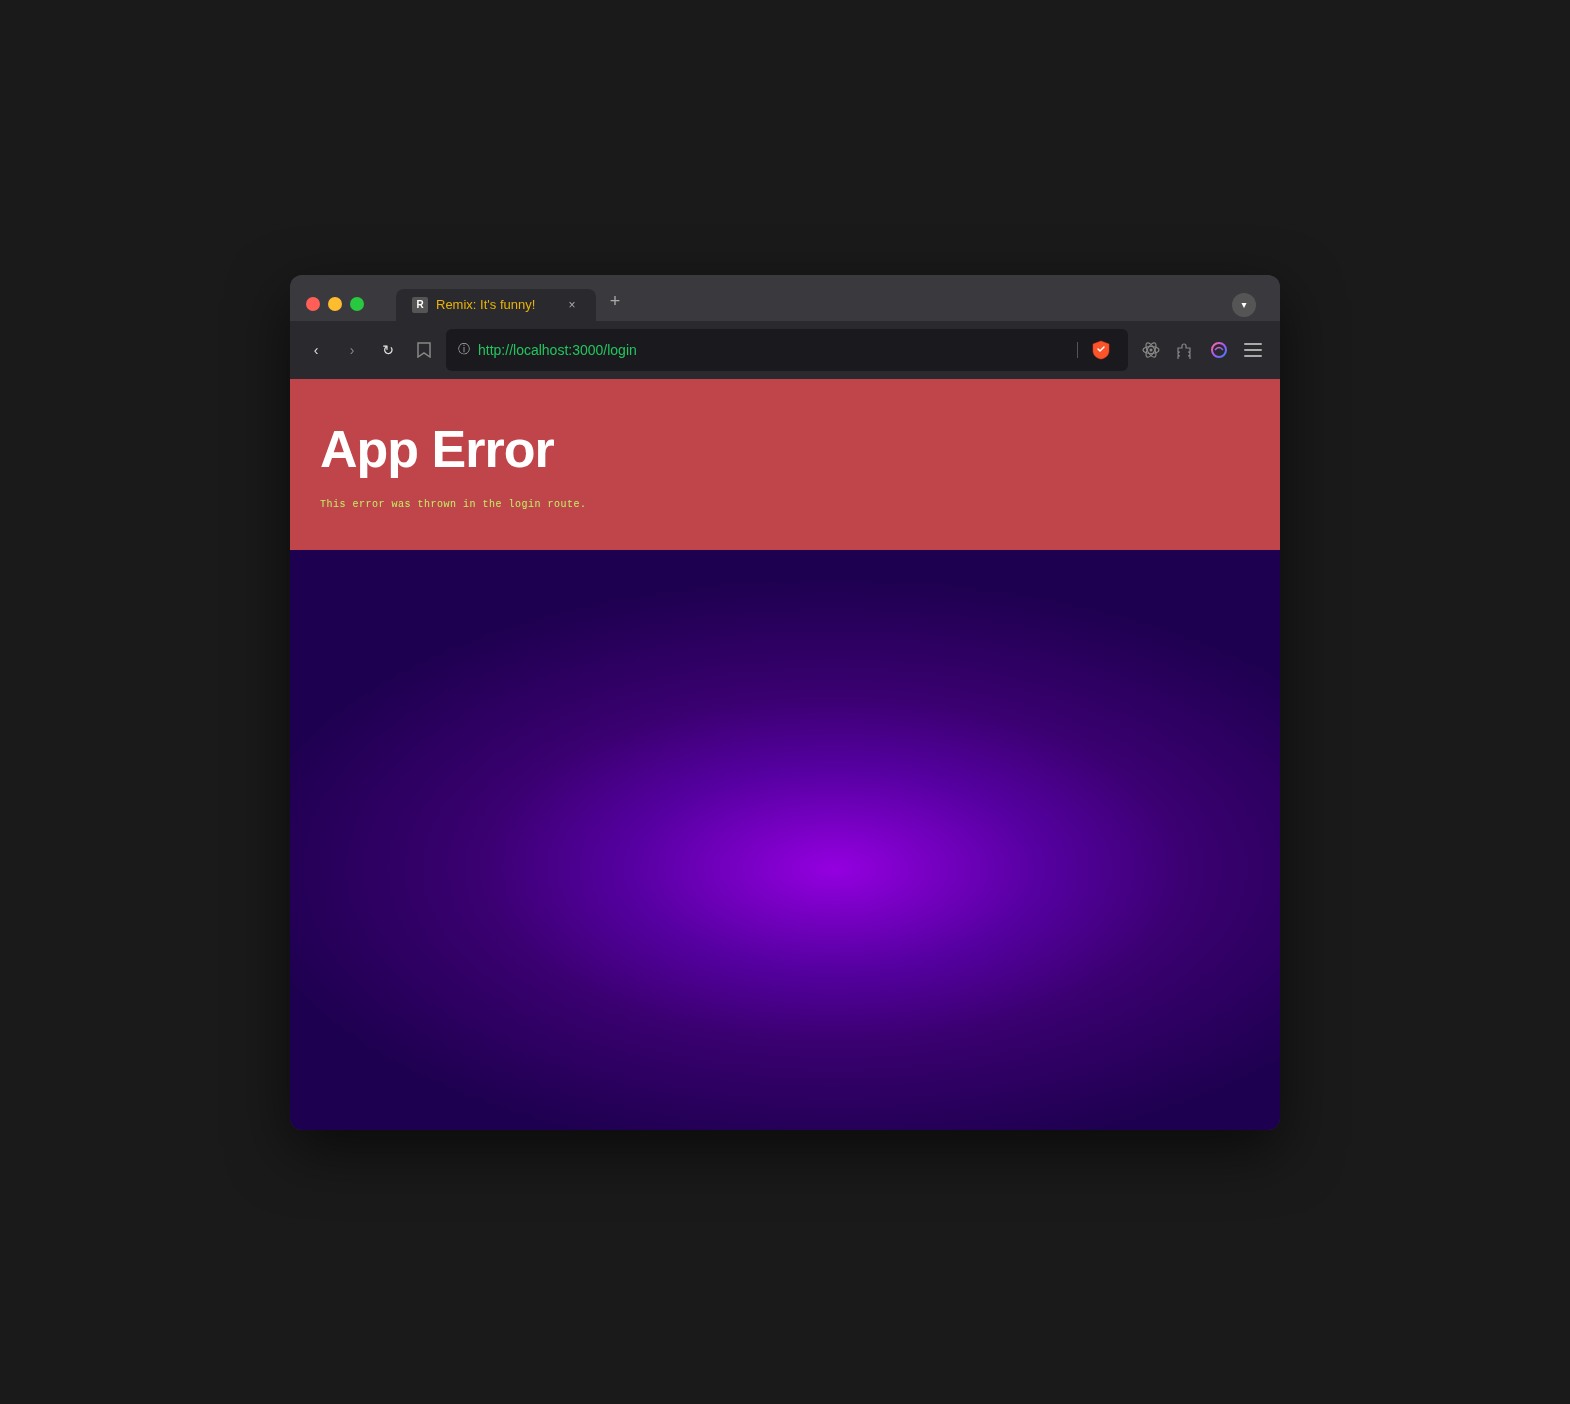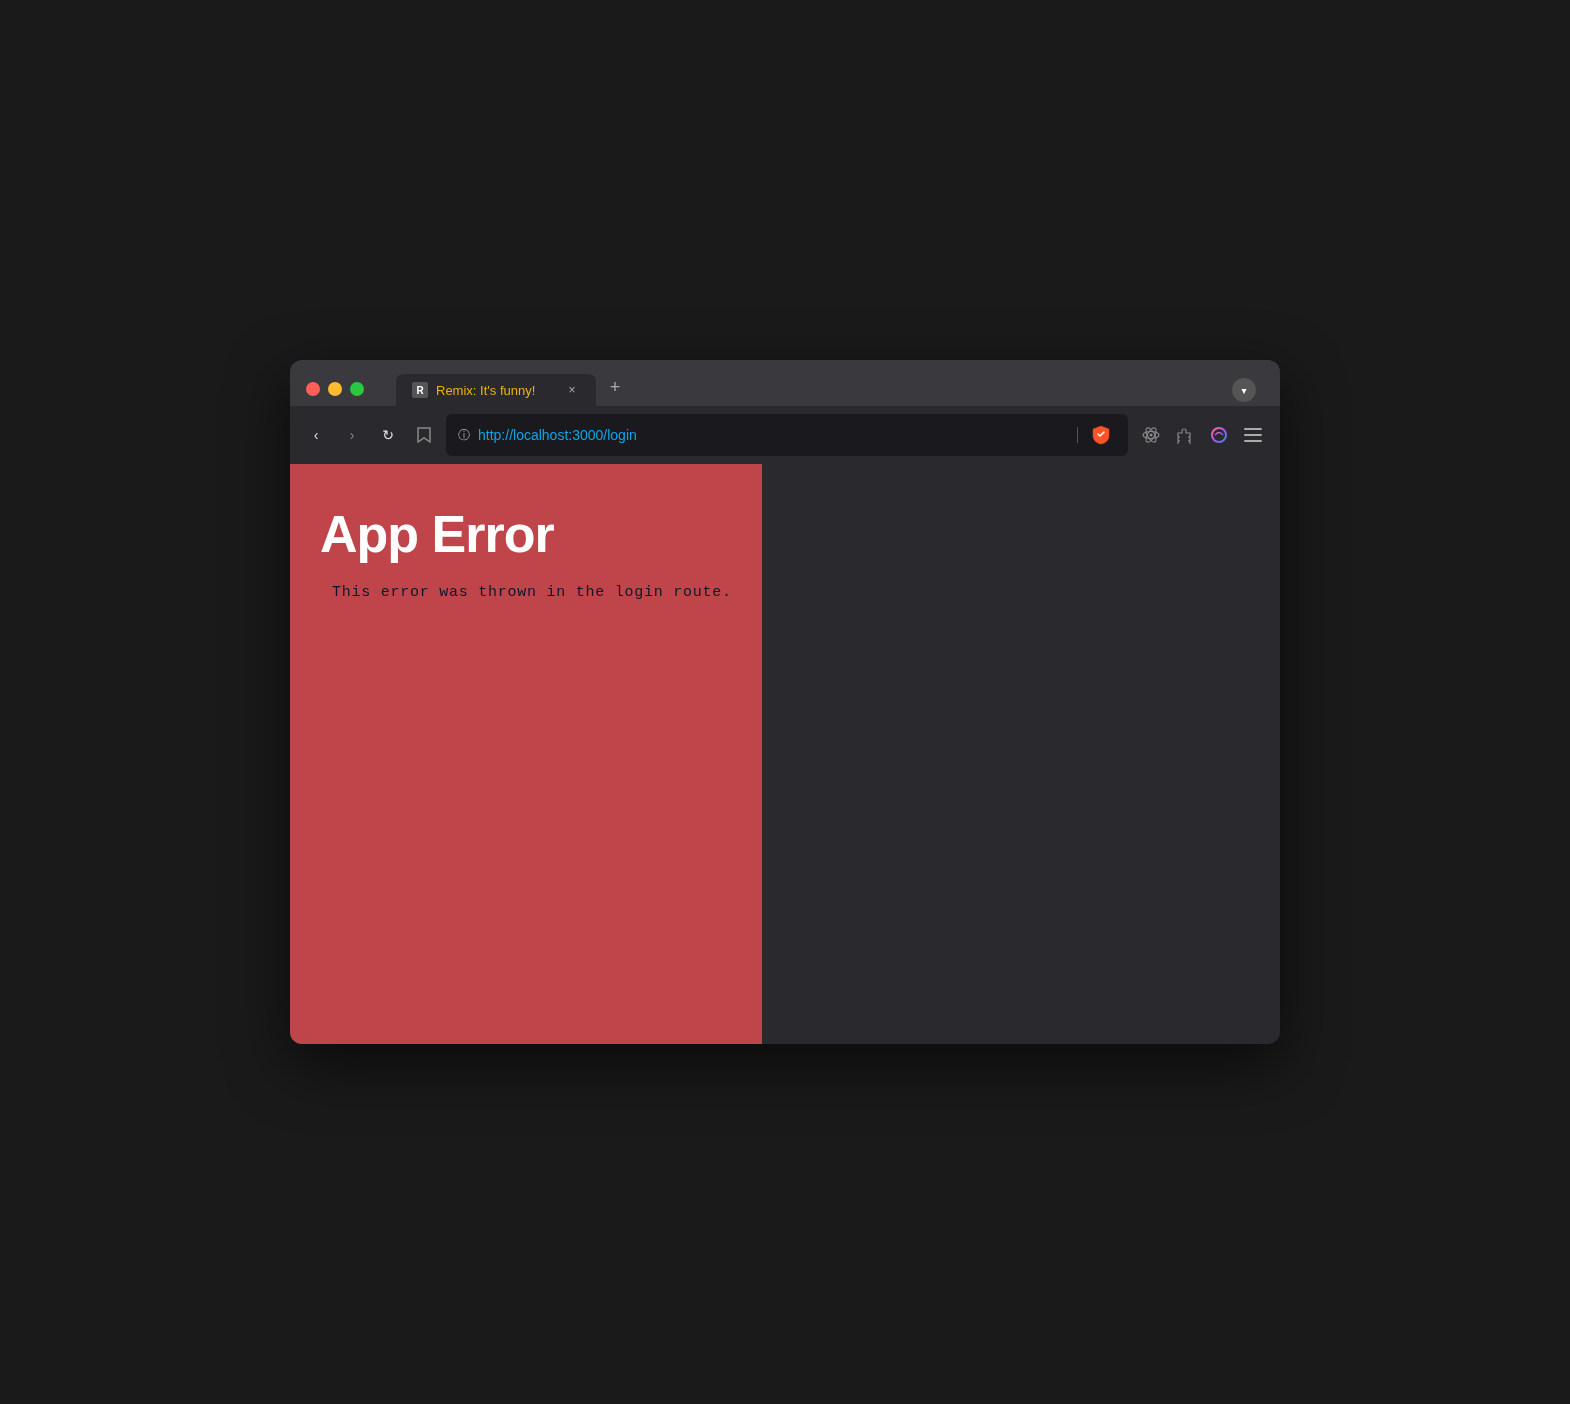--- a/index.html
+++ b/index.html
@@ -172,21 +172,21 @@
       gap: 8px;
     }
 
     .address-security-icon {
       color: #aaa;
       font-size: 12px;
     }
 
     .address-url {
       font-size: 14px;
-      color: #0ea5e9;
+      color: #22c55e;
       flex: 1;
     }
 
     .address-divider {
       width: 1px;
       height: 16px;
       background: #555;
     }
 
     .nav-icons {
@@ -212,43 +212,42 @@
       height: 30px;
       display: flex;
       align-items: center;
       justify-content: center;
       cursor: pointer;
     }
 
     
     .web-content {
       display: flex;
-      flex-direction: row;
+      flex-direction: column;
     }
 
     .error-banner {
       background: #c0454a;
       padding: 40px 30px;
     }
 
     .error-title {
       font-size: 52px;
       font-weight: 900;
       color: white;
       font-family: Arial Black, Arial, sans-serif;
       margin-bottom: 20px;
       letter-spacing: -1px;
     }
 
     .error-message {
       font-family: 'Courier New', Courier, monospace;
-      font-size: 15px;
-      color: #0f172a;
+      font-size: 10px;
+      color: #bef264;
       letter-spacing: 0.05em;
-      margin-left: 12px;
     }
 
     .app-background {
       height: 580px;
       background: radial-gradient(ellipse at center, #7b00cc 0%, #4a0080 40%, #2d0060 70%, #1a0040 100%);
       background-image: radial-gradient(ellipse 60% 50% at 55% 55%, #9400e0 0%, #5500a0 35%, #3a0070 60%, #1e0050 100%);
     }
   </style>
 </head>
 <body>

